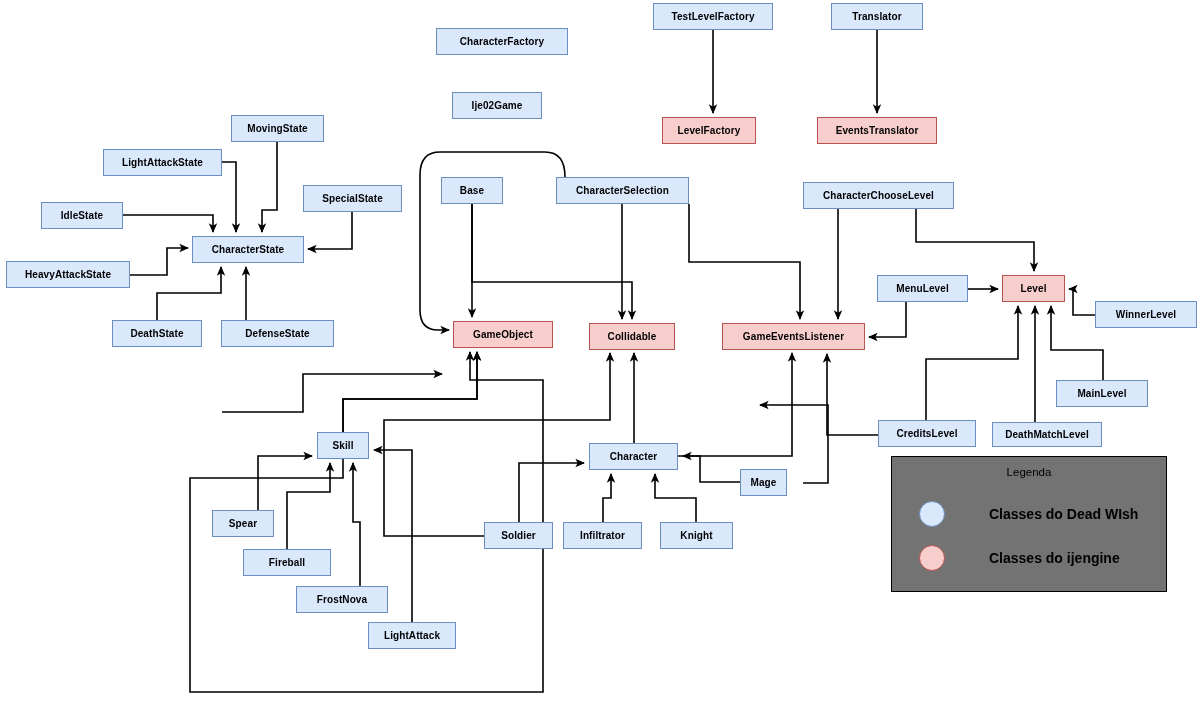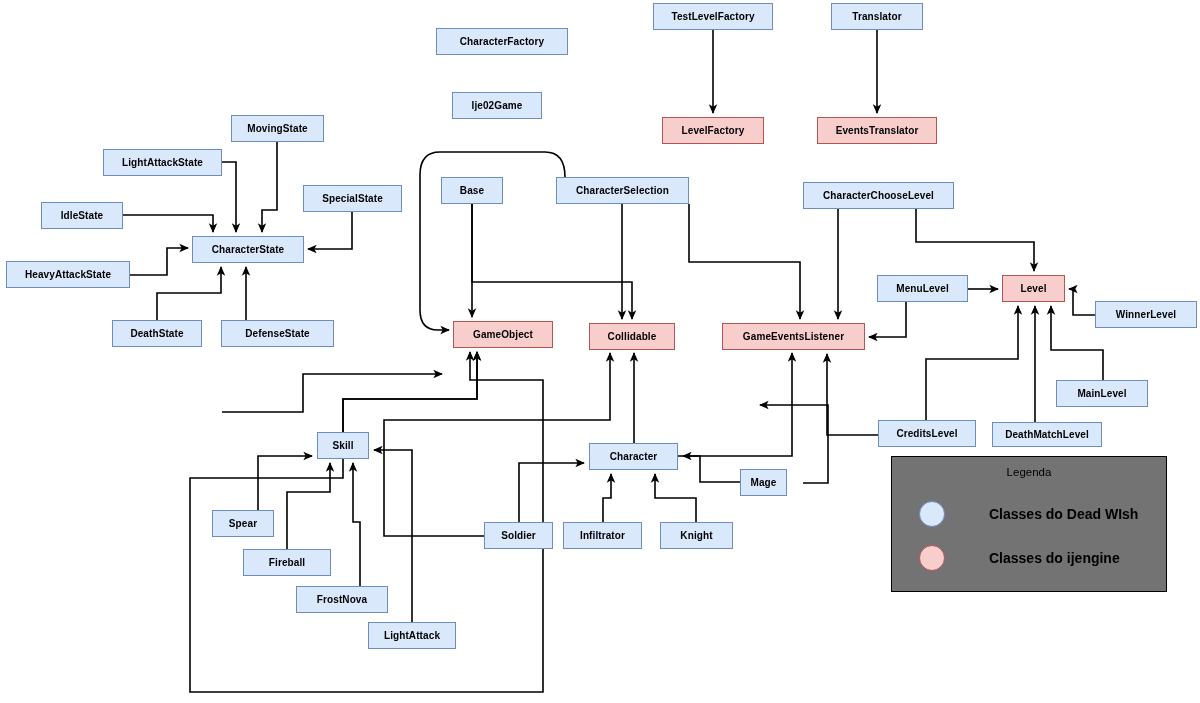--- a/index.html
+++ b/index.html
@@ -152,21 +152,21 @@
       </div>
       <div class="node blue" style="left: 452px; top: 92px; width: 90px; height: 27px;">
         <span>Ije02Game</span>
       </div>
       <div class="node blue" style="left: 653px; top: 3px; width: 120px; height: 27px;">
         <span>TestLevelFactory</span>
       </div>
       <div class="node blue" style="left: 831px; top: 3px; width: 92px; height: 27px;">
         <span>Translator</span>
       </div>
-      <div class="node red" style="left: 662px; top: 117px; width: 102px; height: 27px;">
+      <div class="node red" style="left: 662px; top: 117px; width: 94px; height: 27px;">
         <span>LevelFactory</span>
       </div>
       <div class="node red" style="left: 817px; top: 117px; width: 120px; height: 27px;">
         <span>EventsTranslator</span>
       </div>
       <div class="node blue" style="left: 231px; top: 115px; width: 93px; height: 27px;">
         <span>MovingState</span>
       </div>
       <div class="node blue" style="left: 103px; top: 149px; width: 119px; height: 27px;">
         <span>LightAttackState</span>

